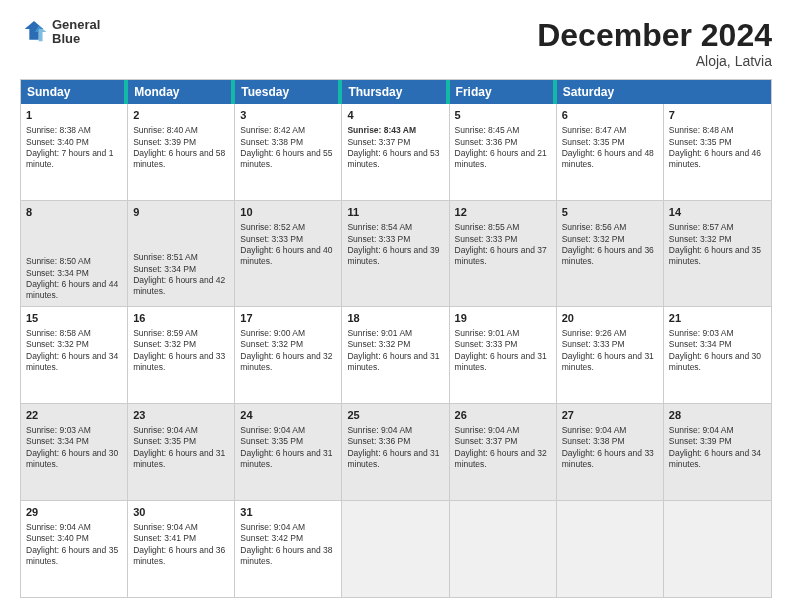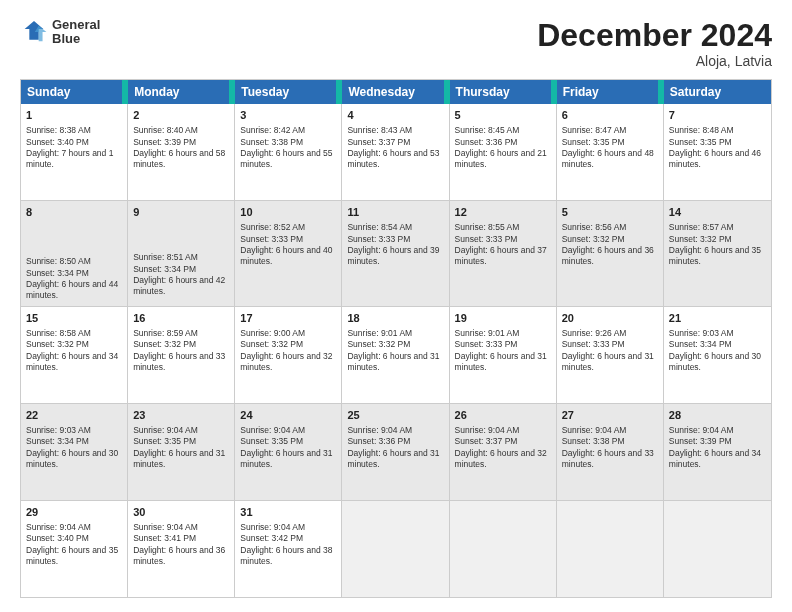--- a/index.html
+++ b/index.html
@@ -64,21 +64,21 @@
       display: grid;
       grid-template-columns: repeat(7, 1fr);
       background: #2a6db5;
     }
     .cal-header-cell {
       color: #fff;
       font-weight: bold;
       font-size: 12px;
       padding: 5px 6px;
       text-align: left;
-      border-right: 6px solid #14b8a6;
+      border-right: 4px solid #14b8a6;
     }
     .cal-header-cell:last-child { border-right: none; }
     .cal-body {
       flex: 1;
       display: flex;
       flex-direction: column;
     }
     .cal-row {
       display: grid;
       grid-template-columns: repeat(7, 1fr);
@@ -124,21 +124,20 @@
       <div class="month-title">December 2024</div>
       <div class="location">Aloja, Latvia</div>
     </div>
   </div>
 
   <div class="calendar">
     <div class="cal-header-row">
     <div class="cal-header-cell">Sunday</div>
         <div class="cal-header-cell">Monday</div>
         <div class="cal-header-cell">Tuesday</div>
-        <div class="cal-header-cell">Wednesday</div>
         <div class="cal-header-cell">Thursday</div>
         <div class="cal-header-cell">Friday</div>
         <div class="cal-header-cell">Saturday</div>
       </div>
     <div class="cal-body">
     <div class="cal-row">
           <div class="cal-cell">
             <span class="day-num">1</span>
             <span style="display: block;">Sunrise: 8:38 AM</span>
             <span style="display: block;">Sunset: 3:40 PM</span>
@@ -151,21 +150,21 @@
             <span style="display: block;">Daylight: 6 hours and 58 minutes.</span>
           </div>
           <div class="cal-cell">
             <span class="day-num">3</span>
             <span style="display: block;">Sunrise: 8:42 AM</span>
             <span style="display: block;">Sunset: 3:38 PM</span>
             <span style="display: block;">Daylight: 6 hours and 55 minutes.</span>
           </div>
           <div class="cal-cell">
             <span class="day-num">4</span>
-            <span style="display: block;">Sunrise: 8:43 AM</span>
+            <span style="display: block; font-weight: bold;">Sunrise: 8:43 AM</span>
             <span style="display: block;">Sunset: 3:37 PM</span>
             <span style="display: block;">Daylight: 6 hours and 53 minutes.</span>
           </div>
           <div class="cal-cell">
             <span class="day-num">5</span>
             <span style="display: block;">Sunrise: 8:45 AM</span>
             <span style="display: block;">Sunset: 3:36 PM</span>
             <span style="display: block;">Daylight: 6 hours and 21 minutes.</span>
           </div>
           <div class="cal-cell">

